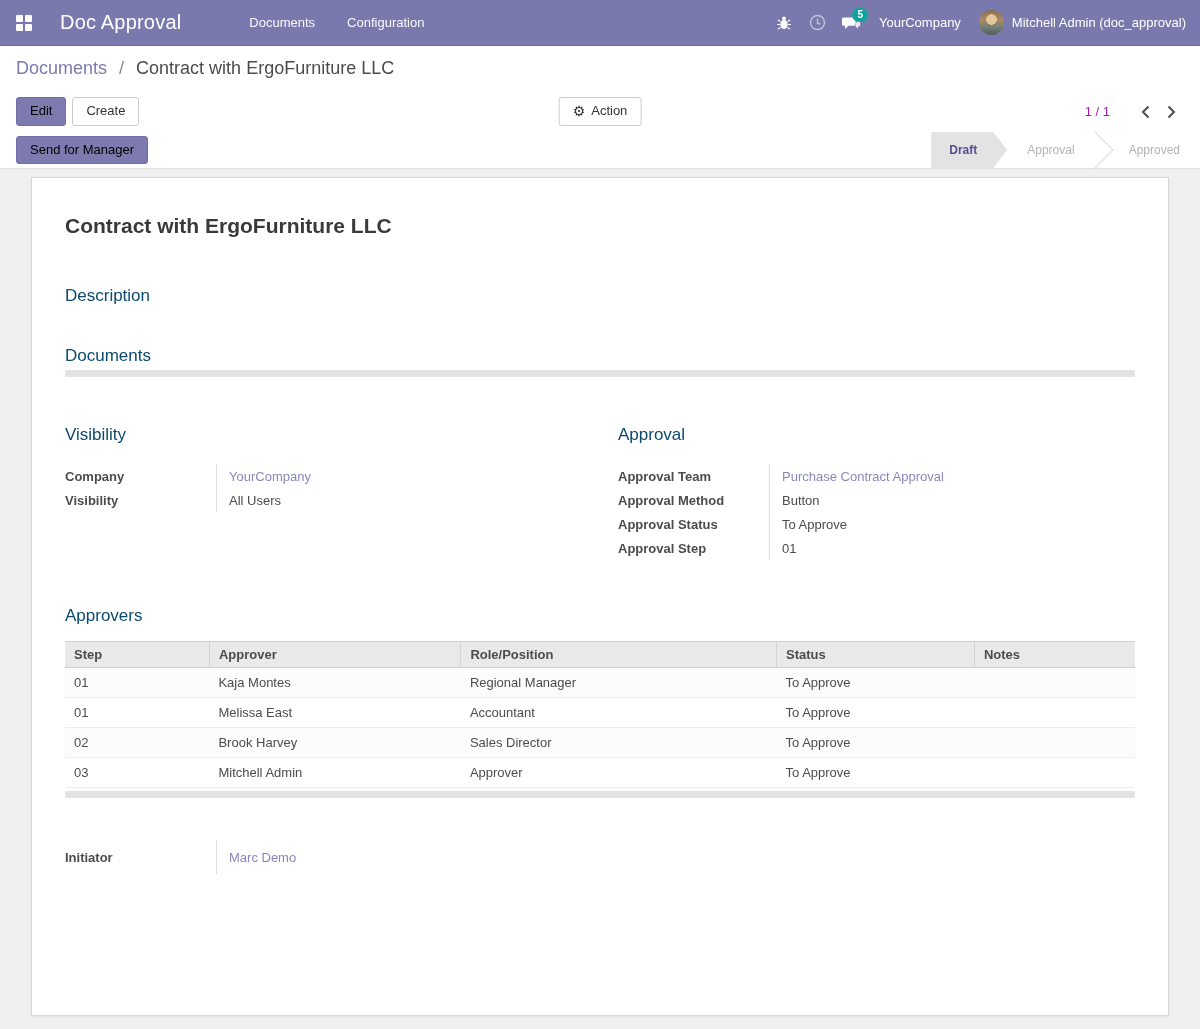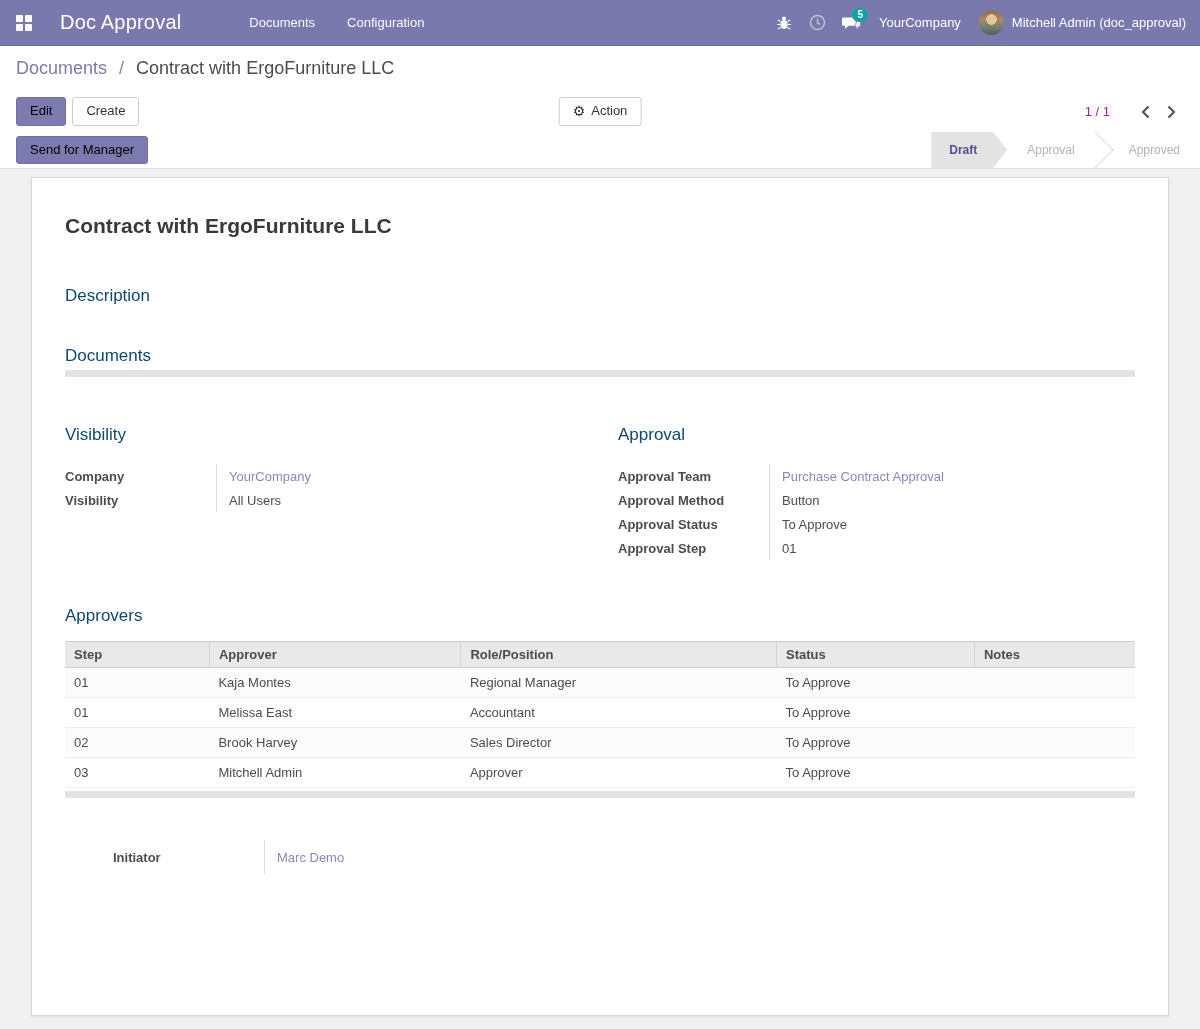--- a/index.html
+++ b/index.html
@@ -102,21 +102,21 @@
   .table-scrollbar { height:7px; background:#e3e3e3; margin-top:3px; border-radius:1px; }
   
   .two-col { display:flex; gap:36px; margin-top:48px; }
   .two-col > div { flex:1; }
   .fields { margin-top:19px; }
   .field-row { display:flex; align-items:center; min-height:24px; }
   .field-label { width:151px; flex:0 0 151px; font-weight:bold; font-size:13px; color:#4c4c4c; }
   .field-value { border-left:1px solid #ddd; padding:3px 0 3px 12px; font-size:13px; color:#4c4c4c; min-height:24px; display:flex; align-items:center; flex:1; }
   .link { color:#8a87be; cursor:pointer; }
   .mt-approvers { margin-top:46px; }
-  .initiator-wrap { margin-top:42px;margin-left:48px; }
+  .initiator-wrap { margin-top:42px; }
   
   col.c-step{width:13.5%} col.c-approver{width:23.5%} col.c-role{width:29.5%} col.c-status{width:18.5%} col.c-notes{width:15%}
   col.c-name{width:78%} col.c-file{width:22%}
   svg { display:block; }
 </style>
 </head>
 <body>
 
 <nav class="navbar">
   <div class="nav-left">

